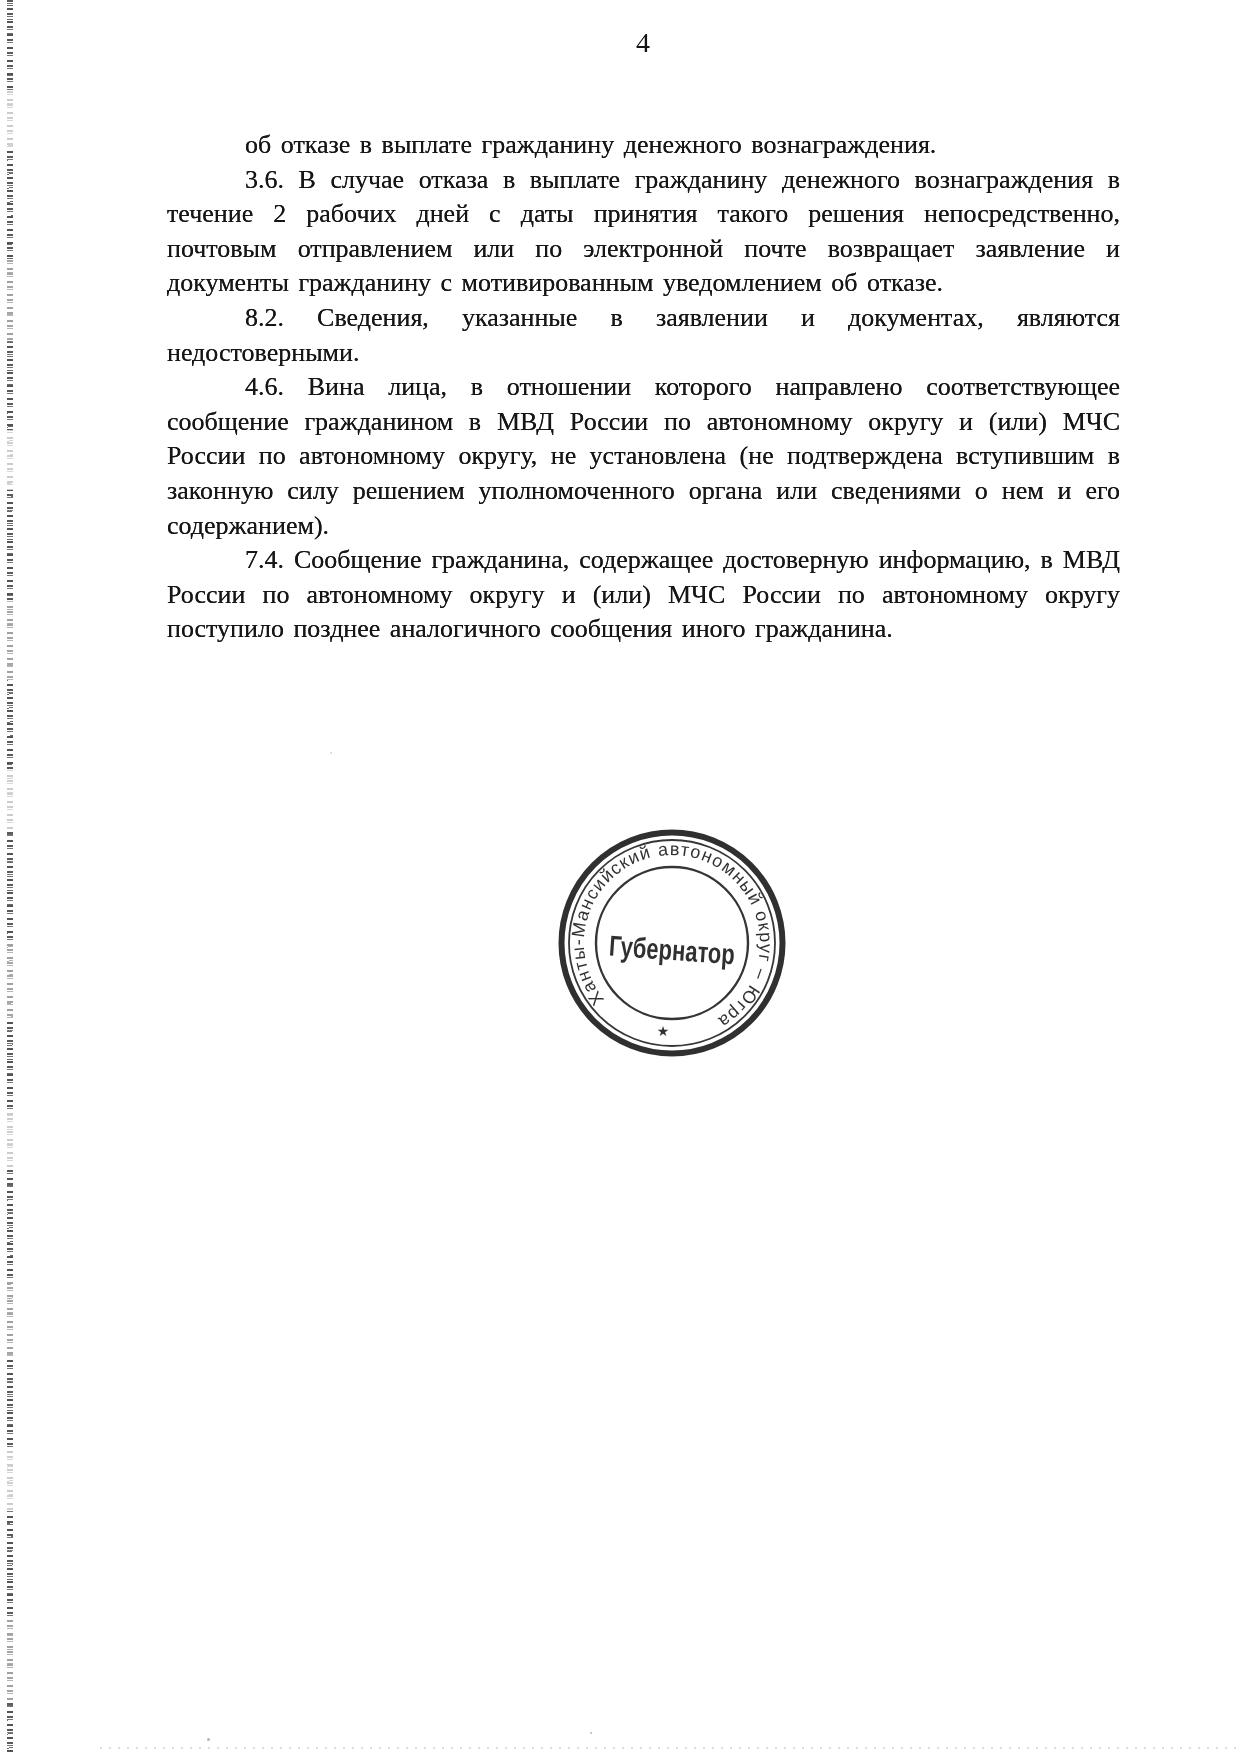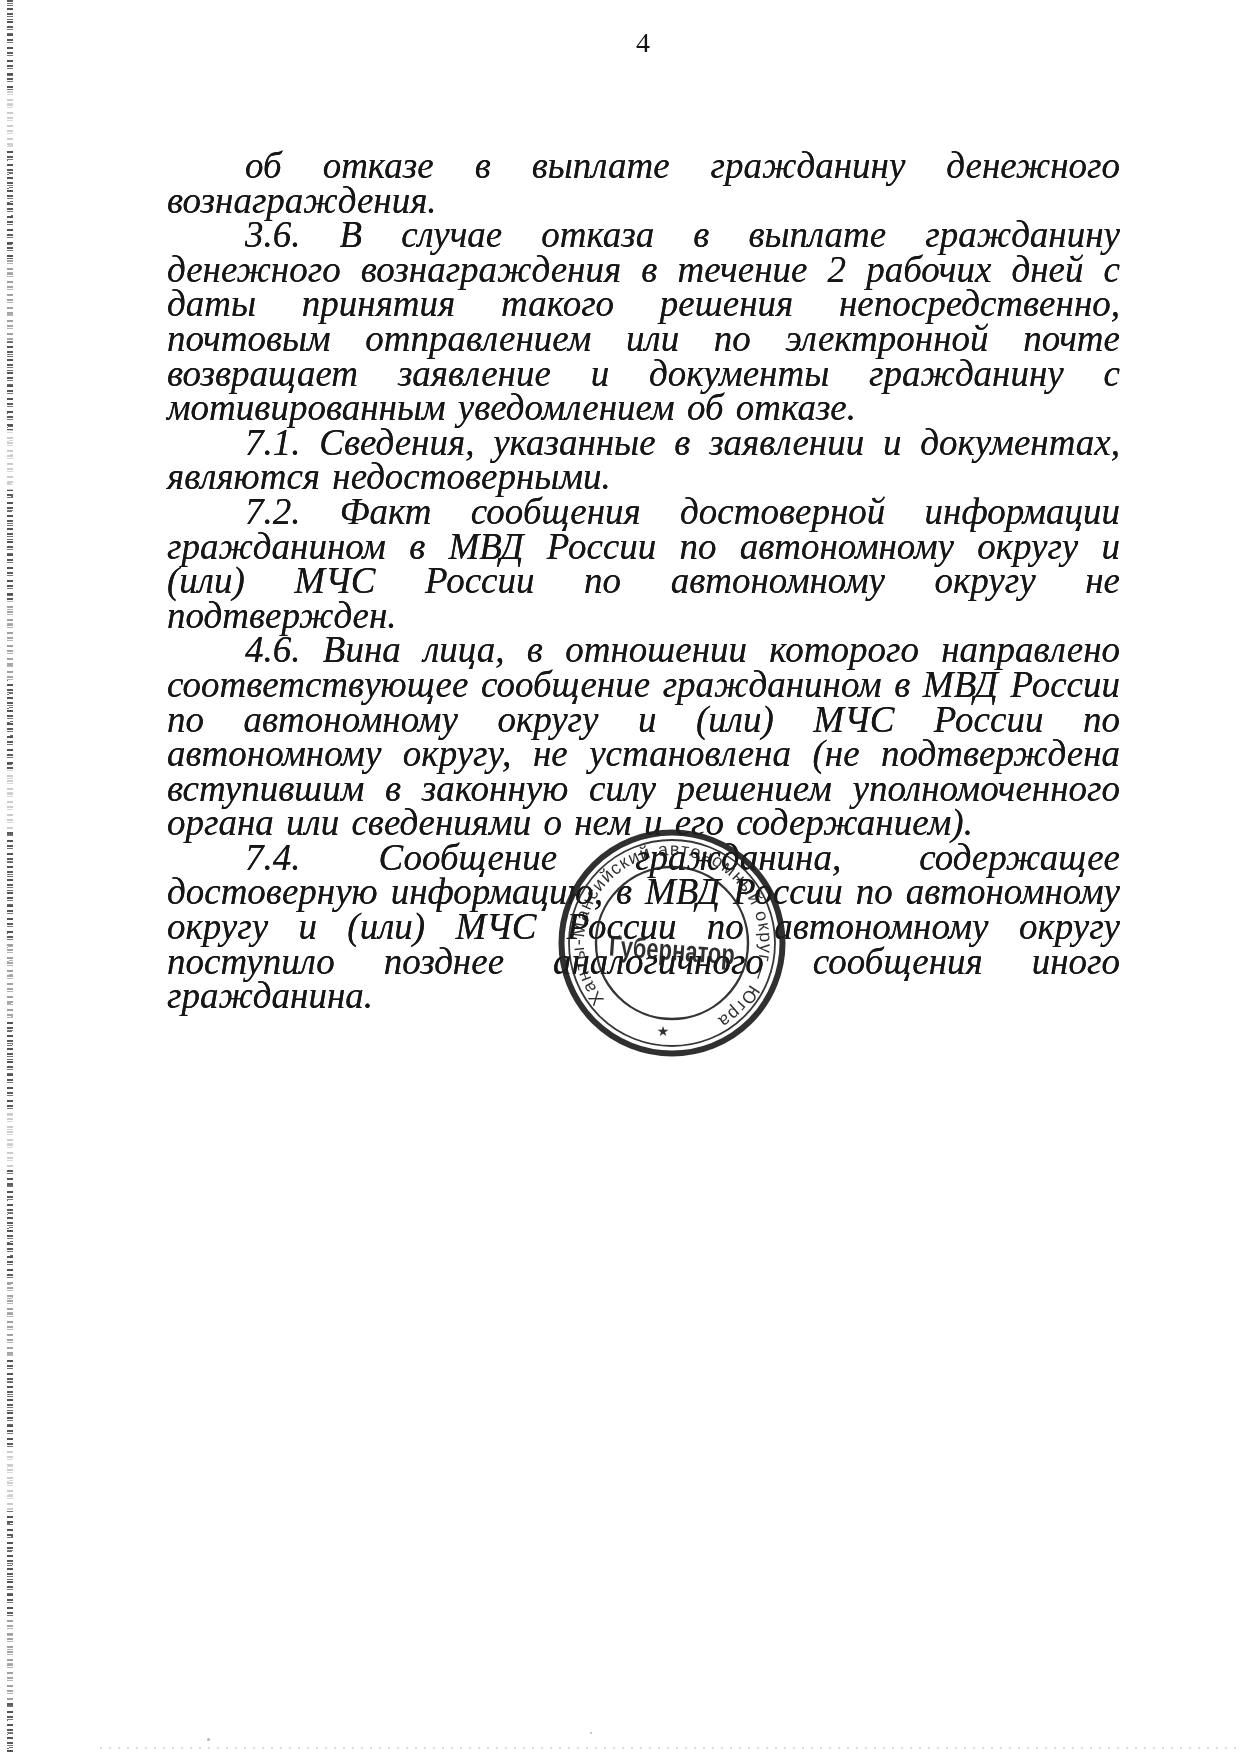--- a/index.html
+++ b/index.html
@@ -63,28 +63,27 @@
     width: 1286px;           
     text-align: center;
     font-size: 28px;
     line-height: 30px;
     color: #141414;
   }
 
   .body-text {
     position: absolute;
     left: 167px;
-    top: 149px;
+    top: 128px;
     width: 953px;
-    font-size: 37px;
+    font-size: 26px;
     line-height: 34.6px;
     text-align: justify;
     word-spacing: 3px;
     text-shadow: 0 0 .4px #222;   
-    font-style: italic;
   }
   .body-text p {
     margin: 0;
     text-indent: 78px;
   }
 
   .stamp-wrap {
     position: absolute;
     left: 552px;
     top: 823px;
@@ -103,22 +102,21 @@
   <div class="bottom-dots"></div>
   <div class="speck speck1"></div>
   <div class="speck speck2"></div>
   <div class="speck speck3"></div>
 
   <div class="page-number">4</div>
 
   <div class="body-text">
     <p>об отказе в выплате гражданину денежного вознаграждения.</p>
     <p>3.6. В случае отказа в выплате гражданину денежного вознаграждения в течение 2 рабочих дней с даты принятия такого решения непосредственно, почтовым отправлением или по электронной почте возвращает заявление и документы гражданину с мотивированным уведомлением об отказе.</p>
-    <p>7.1. Сведения, указанные в заявлении и документах, являются недостоверными.</p>
-    <p>7.2. Факт сообщения достоверной информации гражданином в МВД России по автономному округу и (или) МЧС России по автономному округу не подтвержден.</p>
+    <p>8.2. Сведения, указанные в заявлении и документах, являются недостоверными.</p>
     <p>4.6. Вина лица, в отношении которого направлено соответствующее сообщение гражданином в МВД России по автономному округу и (или) МЧС России по автономному округу, не установлена (не подтверждена вступившим в законную силу решением уполномоченного органа или сведениями о нем и его содержанием).</p>
     <p>7.4. Сообщение гражданина, содержащее достоверную информацию, в МВД России по автономному округу и (или) МЧС России по автономному округу поступило позднее аналогичного сообщения иного гражданина.</p>
   </div>
 
   <div class="stamp-wrap">
     <svg width="240" height="240" viewBox="0 0 240 240">
 
       <circle cx="120" cy="120" r="110.5" fill="none" stroke="#1f1f1f" stroke-width="6"></circle>
 
       <circle cx="120" cy="120" r="103" fill="none" stroke="#262626" stroke-width="1.8"></circle>

